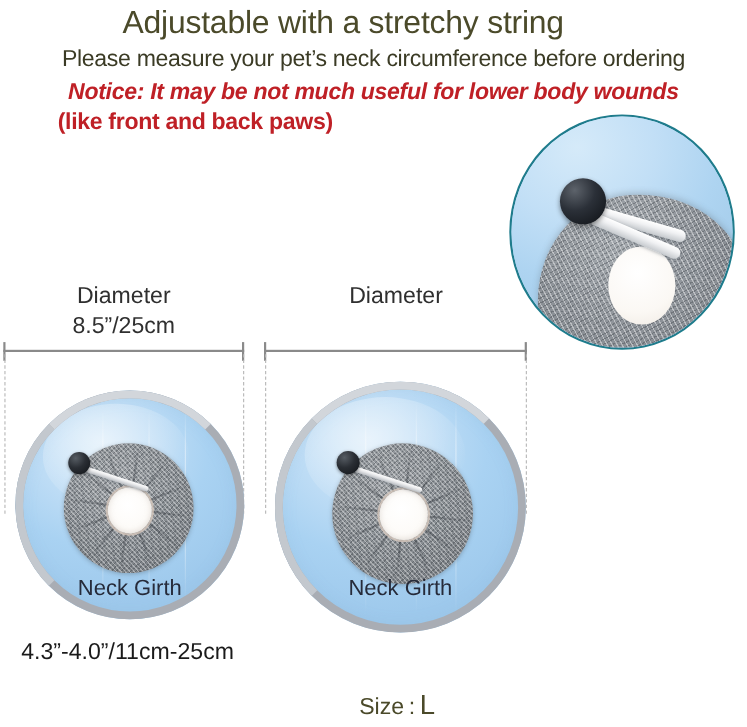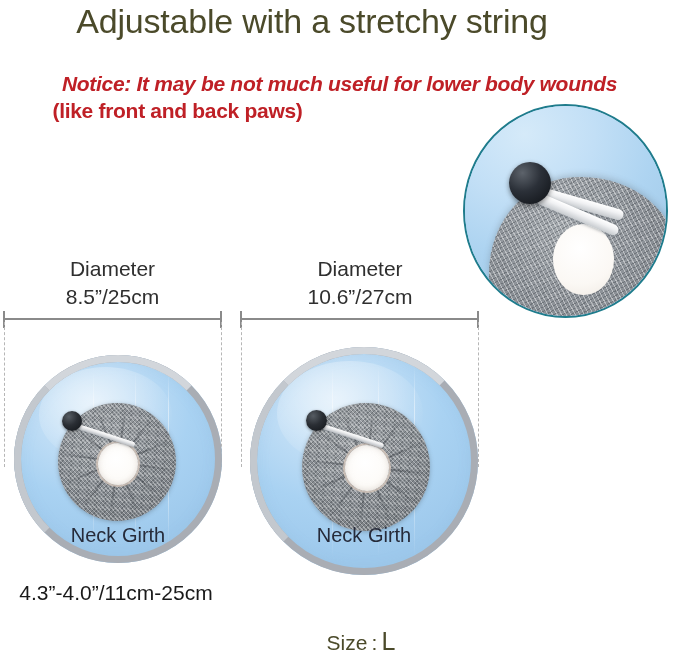--- a/index.html
+++ b/index.html
@@ -19,21 +19,21 @@
     overflow: hidden;
   }
 
   
   .headline {
     position: absolute;
     left: 0;
     top: 2px;
     width: 624px;
     text-align: center;
-    font-size: 34px;
+    font-size: 29px;
     line-height: 38px;
     color: #4b4a2a;
     white-space: nowrap;
     letter-spacing: -0.2px;
   }
   .subline {
     position: absolute;
     left: 0;
     top: 41px;
     width: 679px;
@@ -284,20 +284,21 @@
     transform-origin: 0 50%;
     box-shadow: 0 1px 3px rgba(80,90,100,0.4);
   }
 </style>
 </head>
 <body>
 
 <div id="infographic">
 
   <div class="headline">Adjustable with a stretchy string</div>
+  <div class="subline">Please measure your pet’s neck circumference before ordering</div>
   <div class="notice">
     <span class="notice-inner">Notice: It may be not much useful for lower body wounds</span>
   </div>
   <div class="notice-2">
     <span class="notice-2-inner">(like front and back paws)</span>
   </div>
 
   <div class="dim-label" style="left:0px; top:255px; width:225px;">Diameter</div>
   <div class="dim-label" style="left:0px; top:283px; width:225px;">8.5”/25cm</div>
 
@@ -335,21 +336,20 @@
 
     <div class="cord" style="left:58px; top:67px; width:66px; transform:rotate(18deg);"></div>
     <div class="toggle" style="left:48px; top:56px; width:20px; height:20px;"></div>
   </div>
 
   <div class="neck-girth-label" style="left:14px; top:524px; width:208px;">Neck Girth</div>
 
   <div class="range-label" style="left:0px; top:581px; width:232px;">4.3”-4.0”/11cm-25cm</div>
 
   <div class="dim-label" style="left:240px; top:255px; width:240px;">Diameter</div>
-  <div class="dim-label" style="left:240px; top:283px; width:240px;">10.6”/27cm</div>
 
   <div class="dim-line" style="left:240px; top:318px; width:239px;"></div>
   <div class="dim-cap" style="left:240px; top:311px;"></div>
   <div class="dim-cap" style="left:477px; top:311px;"></div>
   <div class="guide" style="left:241px; top:322px; height:145px;"></div>
   <div class="guide" style="left:478px; top:322px; height:145px;"></div>
 
   <div class="disc" style="left:250px; top:347px; width:228px; height:228px;">
     <div class="disc-sheen"></div>
     <div class="disc-fold" style="left:36%;"></div>

